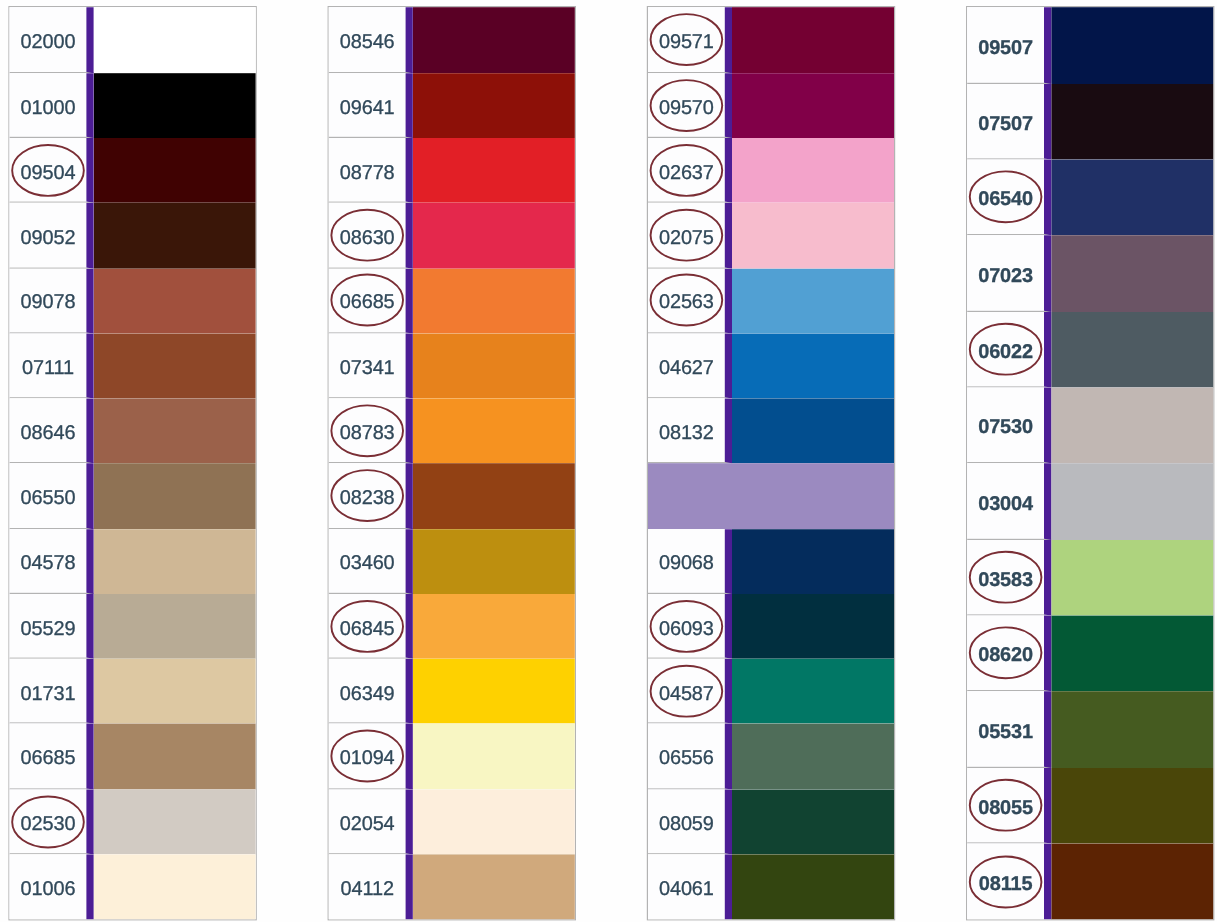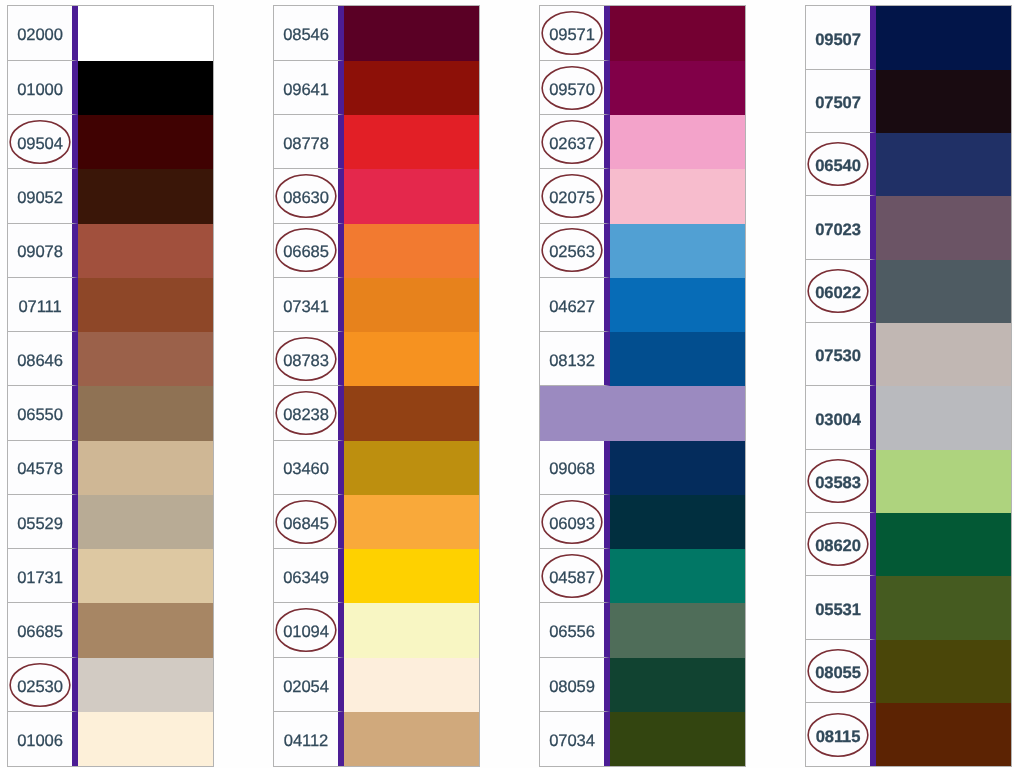--- a/index.html
+++ b/index.html
@@ -349,21 +349,21 @@
         <div class="sw" style="background-color: rgb(79, 109, 89);"></div>
       </div>
     <div class="row">
         <div class="lab">
           <span class="code">08059</span>
         </div>
         <div class="sw" style="background-color: rgb(17, 67, 49);"></div>
       </div>
     <div class="row">
         <div class="lab">
-          <span class="code">07034</span>
+          <span class="code">04061</span>
         </div>
         <div class="sw" style="background-color: rgb(51, 69, 16);"></div>
       </div>
   </div>
   <div class="col" id="c4">
     <div class="row">
         <div class="lab">
           <span class="code">09507</span>
         </div>
         <div class="sw" style="background-color: rgb(2, 21, 73);"></div>

